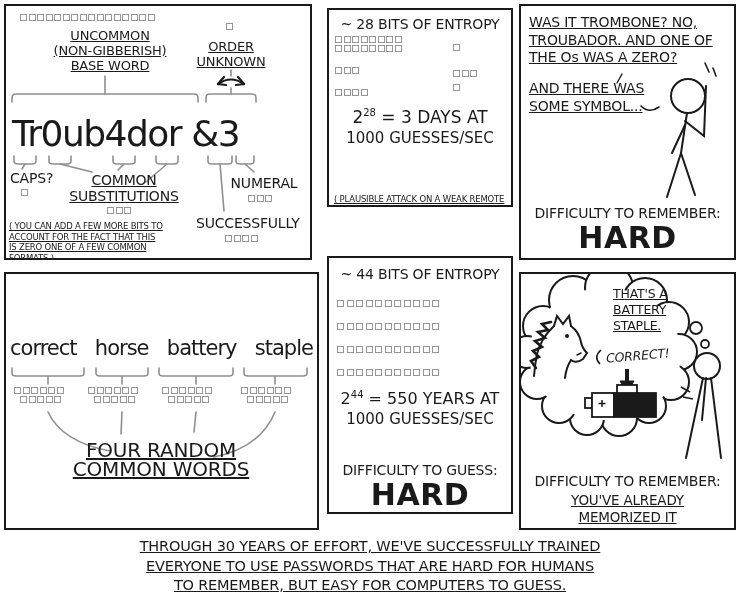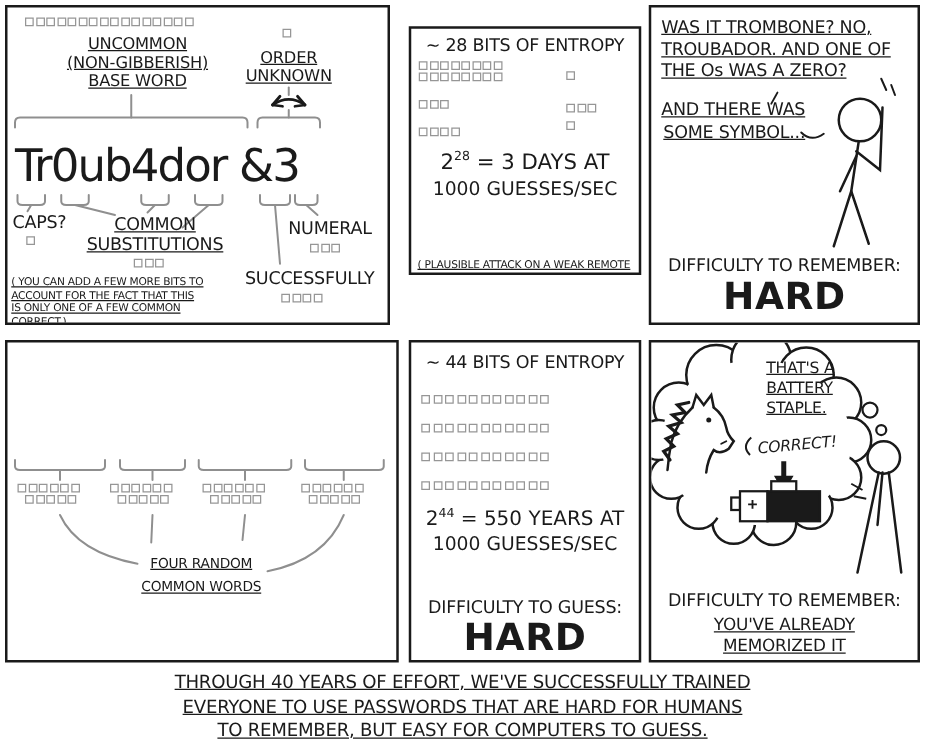--- a/index.html
+++ b/index.html
@@ -5,24 +5,24 @@
   * { margin:0; padding:0; box-sizing:border-box; }
   html,body { background:#ffffff; }
   #comic {
     position:relative; width:740px; height:601px; background:#ffffff;
     font-family:"DejaVu Sans", sans-serif; color:#1a1a1a; overflow:hidden;
   }
   .panel {
     position:absolute; background:#ffffff; border:2px solid #1a1a1a; overflow:hidden;
   }
   #p1 { left:4px;   top:4px;   width:308px; height:256px;padding-left:16px; }
-  #p2 { left:327px; top:21px;   width:186px; height:199px; }
+  #p2 { left:327px; top:8px;   width:186px; height:199px; }
   #p3 { left:519px; top:4px;   width:217px; height:256px; }
   #p4 { left:4px;   top:272px; width:315px; height:258px; }
-  #p5 { left:327px; top:272px; width:186px; height:258px; }
+  #p5 { left:327px; top:256px; width:186px; height:258px; }
   #p6 { left:519px; top:272px; width:217px; height:258px; }
   .abs { position:absolute; }
   .pre { white-space:pre-line;text-decoration:underline; }
   .ctr { text-align:center; }
   .layer { position:absolute; left:0; top:0; }
   .hand { letter-spacing:-0.2px; }
   .sq {
     width:7px; height:7px; border:1.5px solid #969696; background:#fff;
     display:inline-block; flex:none;
   }
@@ -132,21 +132,21 @@
     <div class="abs ctr lbl14 hand" style="left:190px; top:209px; width:100px;">SUCCESSFULLY</div>
     <div class="abs sqrow" style="left:219px; top:229px;">
         <span class="sq"></span>
         <span class="sq"></span>
         <span class="sq"></span>
         <span class="sq"></span>
       </div>
 
     <div class="abs pre note" style="left:3px; top:215px; width:180px;">( YOU CAN ADD A FEW MORE BITS TO
 ACCOUNT FOR THE FACT THAT THIS
-IS ONLY ONE OF A FEW COMMON CORRECT.)</div>
+IS ZERO ONE OF A FEW COMMON FORMATS.)</div>
   </div>
 
   <div class="panel" id="p2">
     <div class="abs ctr lbl14 hand" style="left:0; right:0; top:6px;">~ 28 BITS OF ENTROPY</div>
 
     <div class="abs" style="left:6px; top:26px;">
       <div class="sqrow" style="margin-bottom:2px;">
           <span class="sq"></span>
           <span class="sq"></span>
           <span class="sq"></span>
@@ -213,40 +213,46 @@
         <path d="M164,115 L183,130 L185,80"></path>
         <path d="M160,147 L146,191 M160,147 L174,189"></path>
         <path d="M184,57 L188,66 M192,62 L195,70" stroke-width="1.6"></path>
         <path d="M120,100 Q128,108 138,101" stroke-width="1.6"></path>
         <path d="M101,68 L96,77" stroke-width="1.4"></path>
       </g>
     </svg>
     <div class="abs pre hand" style="left:8px; top:8px; font-size:14px; line-height:17.5px;">WAS IT TROMBONE?  NO,
 TROUBADOR. AND ONE OF
 THE Os WAS A ZERO?</div>
-    <div class="abs pre hand" style="left:8px; top:74px; font-size:14px; line-height:17.5px;text-align:right;">AND THERE WAS
+    <div class="abs pre hand" style="left:8px; top:74px; font-size:14px; line-height:17.5px;">AND THERE WAS
 SOME SYMBOL...</div>
     <div class="abs ctr lbl14 hand" style="left:0; right:0; top:199px;">DIFFICULTY TO REMEMBER:</div>
     <div class="abs ctr big-word" style="left:0; right:0; top:214px;">HARD</div>
   </div>
 
   <div class="panel" id="p4">
     <svg class="layer" width="311" height="254" viewBox="0 0 311 254">
       <g fill="none" stroke="#8f8f8f" stroke-width="1.6" stroke-linecap="round">
         <path d="M6,94 L6,99 Q6,102 10,102 L74,102 Q78,102 78,99 L78,94 M42,102 L42,110"></path>
         <path d="M90,94 L90,99 Q90,102 94,102 L138,102 Q142,102 142,99 L142,94 M116,102 L116,110"></path>
         <path d="M153,94 L153,99 Q153,102 157,102 L223,102 Q227,102 227,99 L227,94 M190,102 L190,110"></path>
         <path d="M238,94 L238,99 Q238,102 242,102 L297,102 Q301,102 301,99 L301,94 M269,102 L269,110"></path>
         <path d="M42,138 Q56,168 104,177"></path>
         <path d="M116,138 L115,160"></path>
         <path d="M190,138 L188,158"></path>
         <path d="M269,138 Q254,174 208,183"></path>
       </g>
     </svg>
 
+    <div class="abs words-row" style="left:4px; top:62px; width:303px;">
+      <span>correct</span>
+      <span>horse</span>
+      <span>battery</span>
+      <span>staple</span>
+    </div>
 
     <div class="abs" style="left:8px; top:113px;">
       <div class="sqrow" style="margin-bottom:2px;">
           <span class="sq"></span>
           <span class="sq"></span>
           <span class="sq"></span>
           <span class="sq"></span>
           <span class="sq"></span>
           <span class="sq"></span>
         </div>
@@ -303,21 +309,21 @@
         </div>
       <div class="sqrow" style="margin-left:6px;">
           <span class="sq"></span>
           <span class="sq"></span>
           <span class="sq"></span>
           <span class="sq"></span>
           <span class="sq"></span>
         </div>
     </div>
 
-    <div class="abs ctr pre hand" style="left:55px; top:167px; width:200px; font-size:11px; line-height:19px;">FOUR RANDOM
+    <div class="abs ctr pre hand" style="left:55px; top:167px; width:200px; font-size:20px; line-height:19px;">FOUR RANDOM
 COMMON WORDS</div>
   </div>
 
   <div class="panel" id="p5">
     <div class="abs ctr lbl14 hand" style="left:0; right:0; top:8px;">~ 44 BITS OF ENTROPY</div>
 
     <div class="abs sqrow" style="left:8px; top:42px; gap:2.5px;">
         <span class="sq"></span>
         <span class="sq"></span>
         <span class="sq"></span>
@@ -441,17 +447,17 @@
     <div class="abs pre hand" style="left:50px; top:12px; font-size:12.5px; line-height:16px;margin-left:42px;">THAT'S A
 BATTERY
 STAPLE.</div>
     <div class="abs hand" style="left:85px; top:74px; font-size:12.5px; transform:rotate(-5deg); font-style:italic;">CORRECT!</div>
 
     <div class="abs ctr lbl14 hand" style="left:0; right:0; top:199px;">DIFFICULTY TO REMEMBER:</div>
     <div class="abs ctr pre hand" style="left:0; right:0; top:218px; font-size:13.5px; line-height:17px;">YOU'VE ALREADY
 MEMORIZED IT</div>
   </div>
 
-  <div id="caption" class="pre hand">THROUGH 40 YEARS OF EFFORT, WE'VE SUCCESSFULLY TRAINED
+  <div id="caption" class="pre hand">THROUGH 30 YEARS OF EFFORT, WE'VE SUCCESSFULLY TRAINED
 EVERYONE TO USE PASSWORDS THAT ARE HARD FOR HUMANS
 TO REMEMBER, BUT EASY FOR COMPUTERS TO GUESS.</div>
 
 </div>
 
 </body></html>

